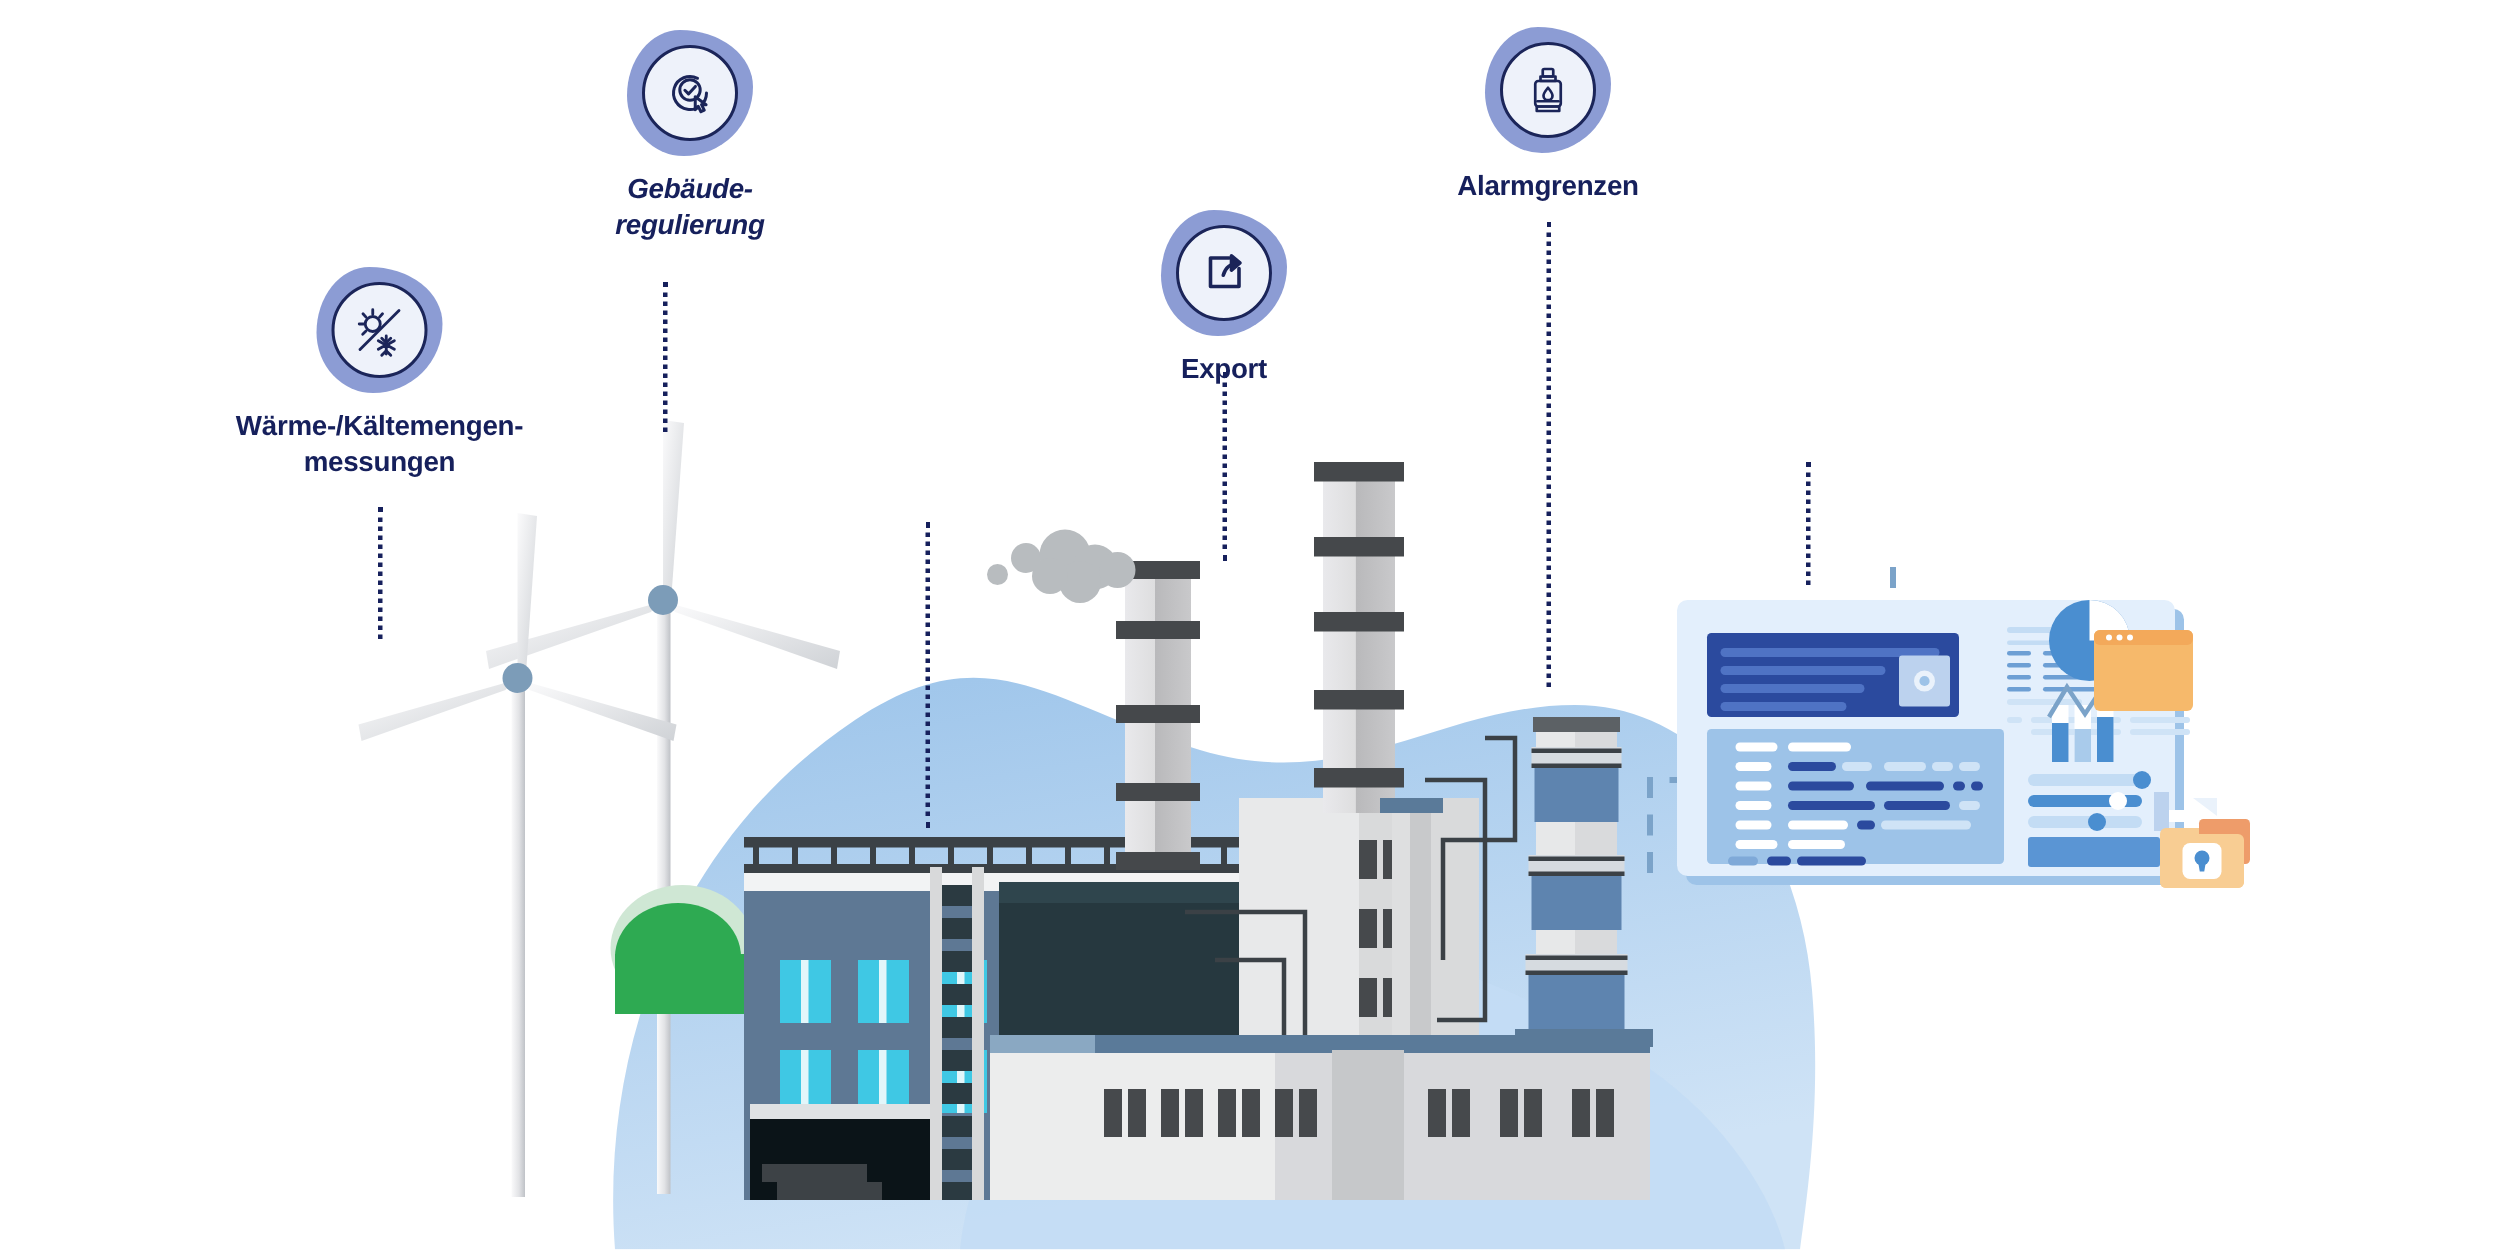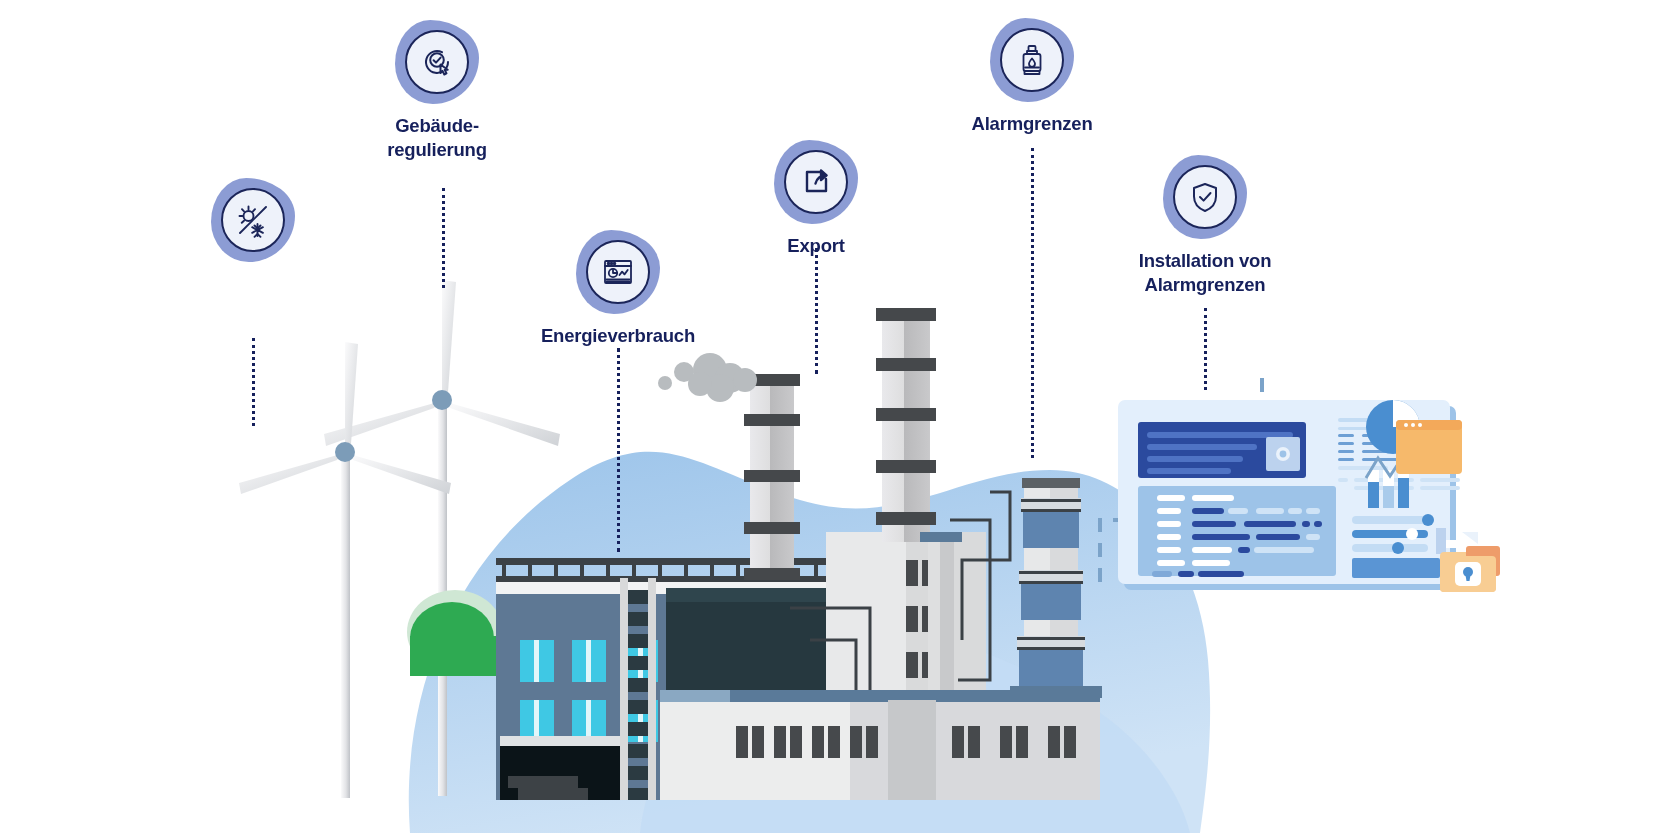--- a/index.html
+++ b/index.html
@@ -71,21 +71,21 @@
     white-space: pre-line;
   }
   
   .leader {
     position: absolute;
     width: 3px;
     border-left: 3px dotted #16205c;
   }
   
   #node-waerme   { left: 253px; top: 178px; }
-  #node-gebaeude { left: 437px; top: 20px;  }
+  #node-gebaeude { left: 460px; top: 20px; font-style: italic;  }
   #node-energie  { left: 618px; top: 230px; }
   #node-export   { left: 816px; top: 140px; }
   #node-gas      { left: 1032px; top: 18px; }
   #node-alarm    { left: 1205px; top: 155px; }
 
   #leader-waerme   { left: 252px; top: 338px; height: 88px; }
   #leader-gebaeude { left: 442px; top: 188px; height: 100px; }
   #leader-energie  { left: 617px; top: 348px; height: 204px; }
   #leader-export   { left: 815px; top: 248px; height: 126px; }
   #leader-gas      { left: 1031px; top: 148px; height: 310px; }
@@ -491,55 +491,39 @@
       <div class="disc">
         <svg width="40" height="40" viewBox="0 0 40 40" fill="none" stroke="#1b2559" stroke-width="1.9" stroke-linecap="round" stroke-linejoin="round">
           <circle cx="15.5" cy="16" r="5"></circle>
           <path d="M15.5 6.5v3M9 9.2l2 2.2M22 9.2l-2 2.2M6.5 16h3M8.8 22.8l2.2-2.1"></path>
           <path d="M24.5 24v12M19.2 27.2l5.3 3 5.4-3M19.2 32.8l5.3-3 5.4 3"></path>
           <path d="M24.5 28.5l-3-3M24.5 28.5l3-3M24.5 33.8l-3 3M24.5 33.8l3 3"></path>
           <path d="M7 33 L33 7"></path>
         </svg>
       </div>
     </div>
+    <div class="caption">Wärme-/Kältemengen-
+messungen</div>
   </div>
 
   <div class="feature" id="node-gebaeude">
     <div class="badge">
       <div class="disc">
         <svg width="40" height="40" viewBox="0 0 40 40" fill="none" stroke="#1b2559" stroke-width="2" stroke-linecap="round" stroke-linejoin="round">
           <path d="M31 20a11 11 0 1 1-6-9.8"></path>
           <circle cx="20" cy="18" r="6.8"></circle>
           <path d="M16.6 18.2l2.4 2.4 4.6-5"></path>
           <path d="M23.5 22.5v8.6l2-2.2 1.8 3.6 2.2-1.1-1.8-3.6h3z" fill="#eef2fa"></path>
         </svg>
       </div>
     </div>
     <div class="caption">Gebäude-
 regulierung</div>
   </div>
 
-  <div class="feature" id="node-energie">
-    <div class="badge">
-      <div class="disc">
-        <svg width="38" height="38" viewBox="0 0 38 38" fill="none" stroke="#1b2559" stroke-width="1.8" stroke-linecap="round" stroke-linejoin="round">
-          <rect x="6" y="8" width="26" height="22" rx="1"></rect>
-          <path d="M6 13h26"></path>
-          <circle cx="9.5" cy="10.5" r="0.9" fill="#1b2559"></circle>
-          <circle cx="12.5" cy="10.5" r="0.9" fill="#1b2559"></circle>
-          <circle cx="15.5" cy="10.5" r="0.9" fill="#1b2559"></circle>
-          <circle cx="14" cy="20" r="4.2"></circle>
-          <path d="M14 15.8V20h4.2"></path>
-          <path d="M20.5 22l2.6-3.4 2.4 2.8 3.2-4.4"></path>
-          <path d="M7.5 26.5h23M7.5 28.6h23"></path>
-        </svg>
-      </div>
-    </div>
-    <div class="caption">Energieverbrauch</div>
-  </div>
 
   <div class="feature" id="node-export">
     <div class="badge">
       <div class="disc">
         <svg width="38" height="38" viewBox="0 0 38 38" fill="none" stroke="#1b2559" stroke-width="2.4" stroke-linecap="round" stroke-linejoin="round">
           <path d="M22.5 9H10v19h19V16"></path>
           <path d="M18.5 20.5C20 15 24 12.5 29 12.3"></path>
           <path d="M24 7.5l5.6 4.8-5.6 4.8z" fill="#1b2559"></path>
         </svg>
       </div>
@@ -556,26 +540,14 @@
           <path d="M11.5 12h13a2 2 0 0 1 2 2v13a2 2 0 0 1-2 2h-13a2 2 0 0 1-2-2V14a2 2 0 0 1 2-2z"></path>
           <path d="M10.5 29h15v3h-15z"></path>
           <path d="M18 16.5c2 2.4 3 3.9 3 5.3a3 3 0 0 1-6 0c0-1.4 1-2.9 3-5.3z"></path>
           <path d="M11 25.5h14"></path>
         </svg>
       </div>
     </div>
     <div class="caption">Alarmgrenzen</div>
   </div>
 
-  <div class="feature" id="node-alarm">
-    <div class="badge">
-      <div class="disc">
-        <svg width="36" height="36" viewBox="0 0 36 36" fill="none" stroke="#1b2559" stroke-width="2" stroke-linecap="round" stroke-linejoin="round">
-          <path d="M18 5l11 4v8.5C29 24.5 24.2 29.5 18 32 11.8 29.5 7 24.5 7 17.5V9z"></path>
-          <path d="M13 18l3.6 3.6L23.5 14"></path>
-        </svg>
-      </div>
-    </div>
-    <div class="caption">Installation von
-Alarmgrenzen</div>
-  </div>
 
 </div>
 
 </body></html>

